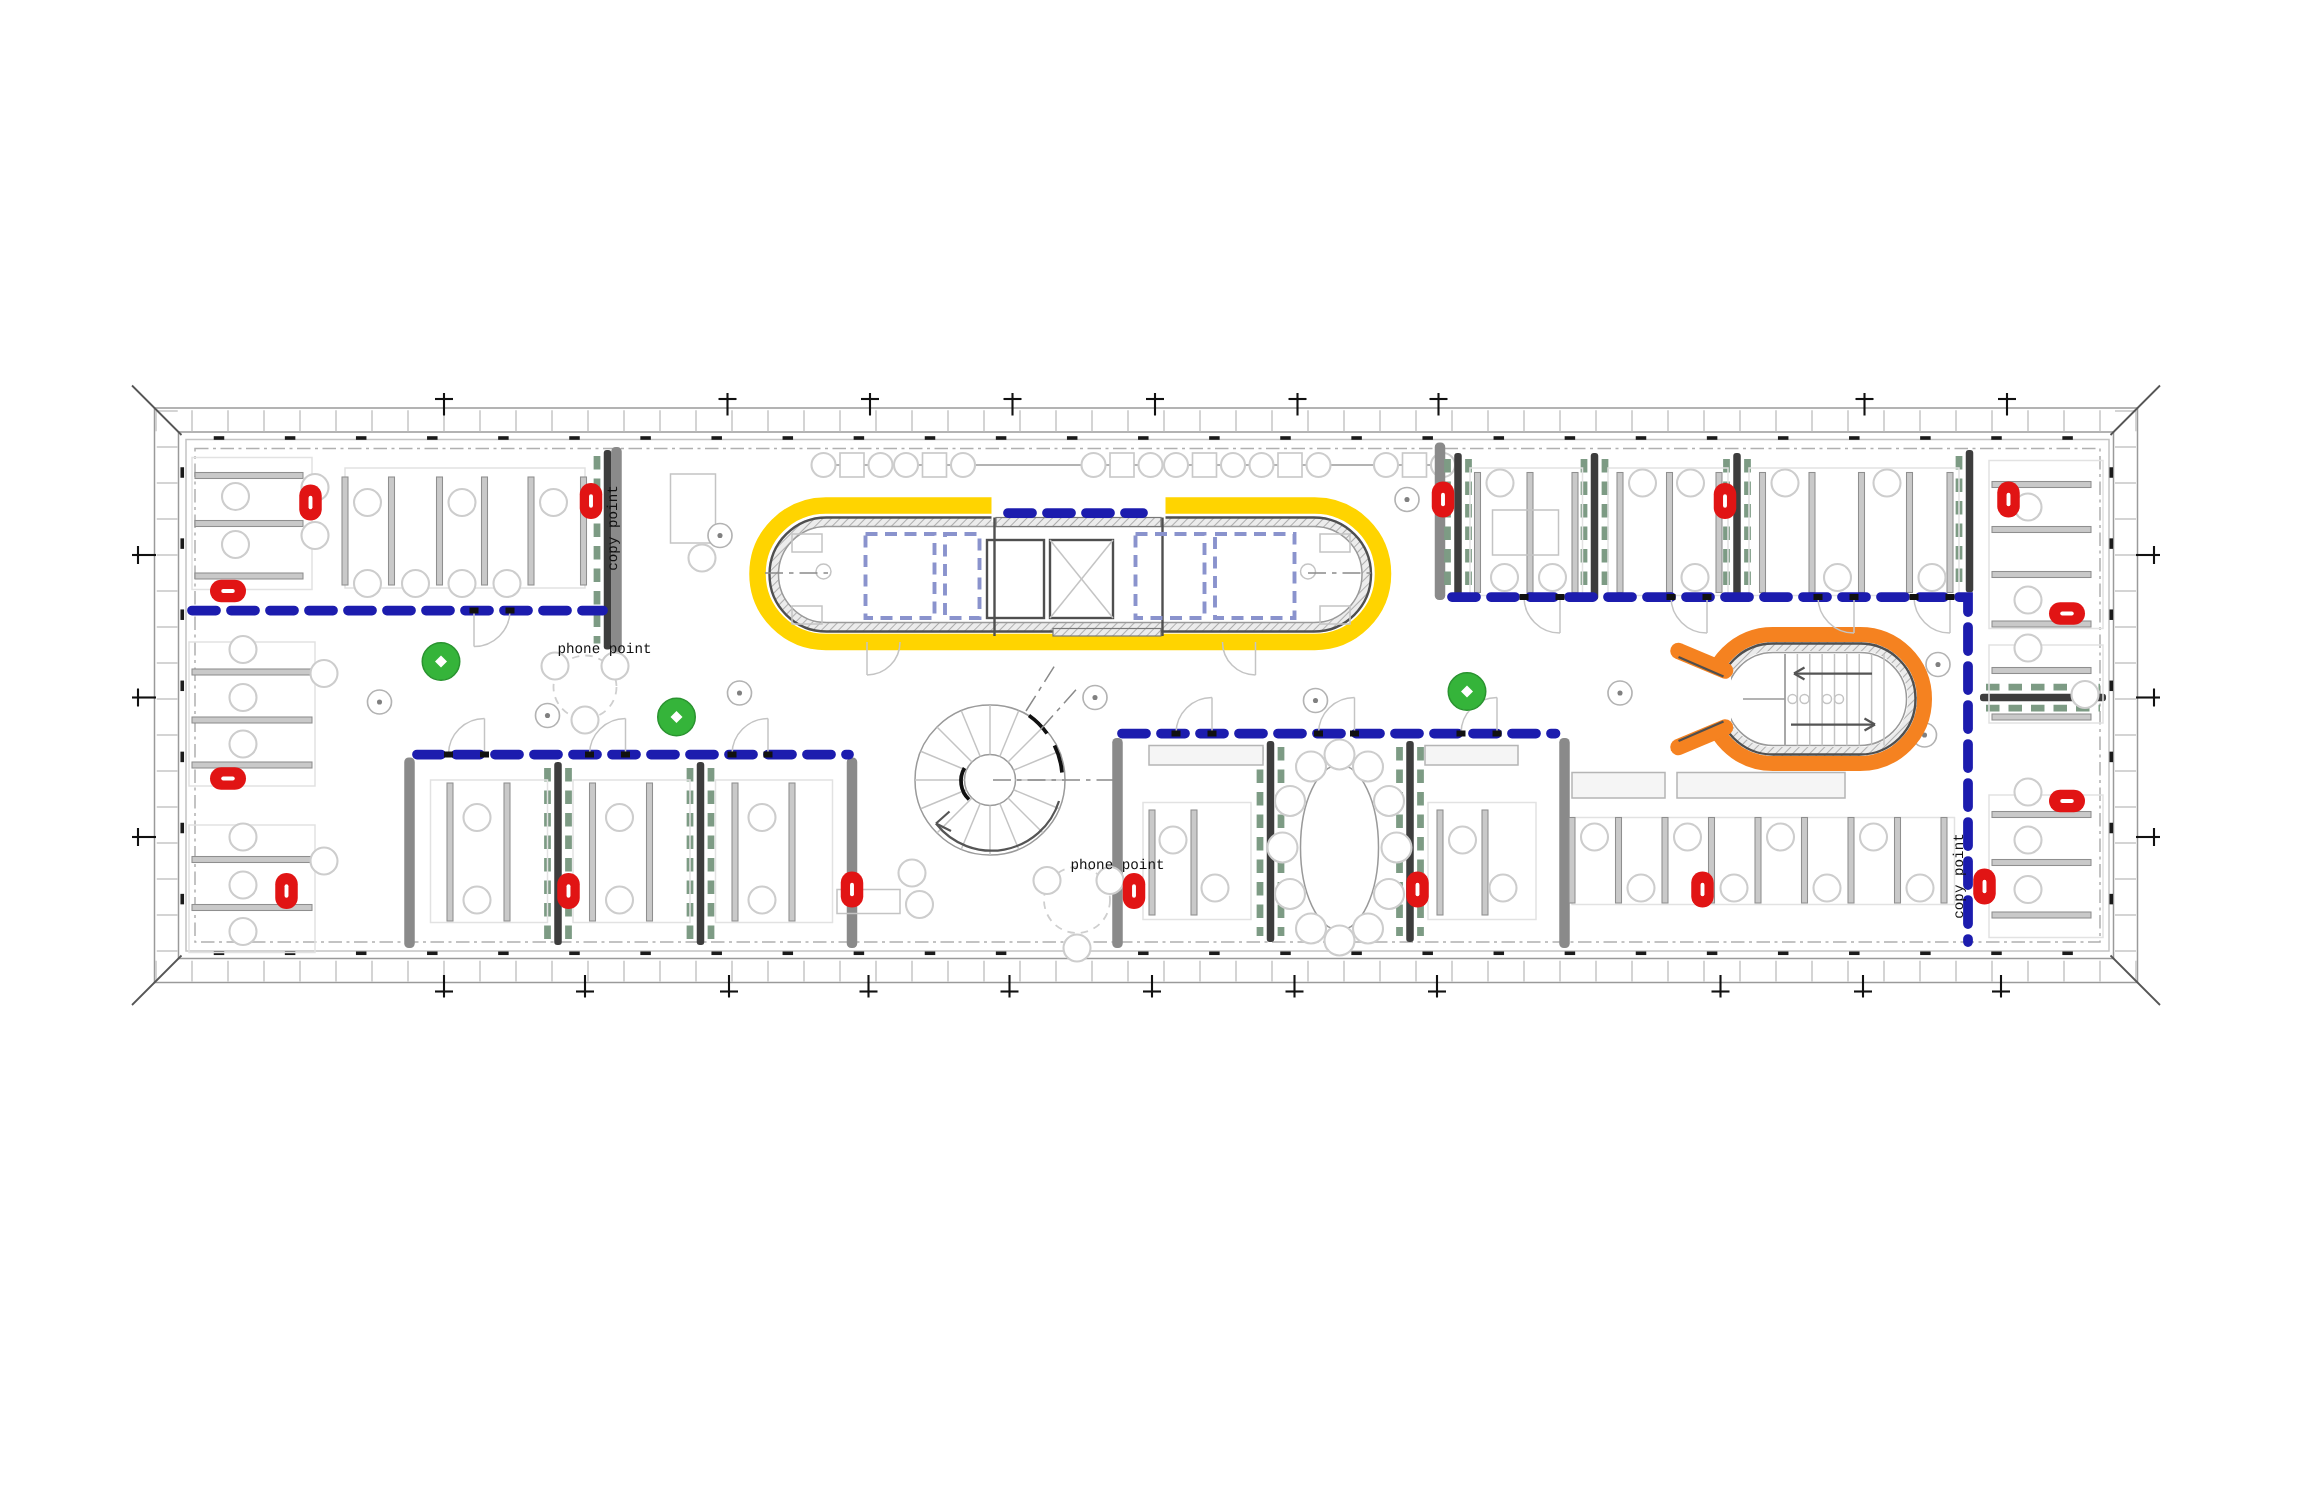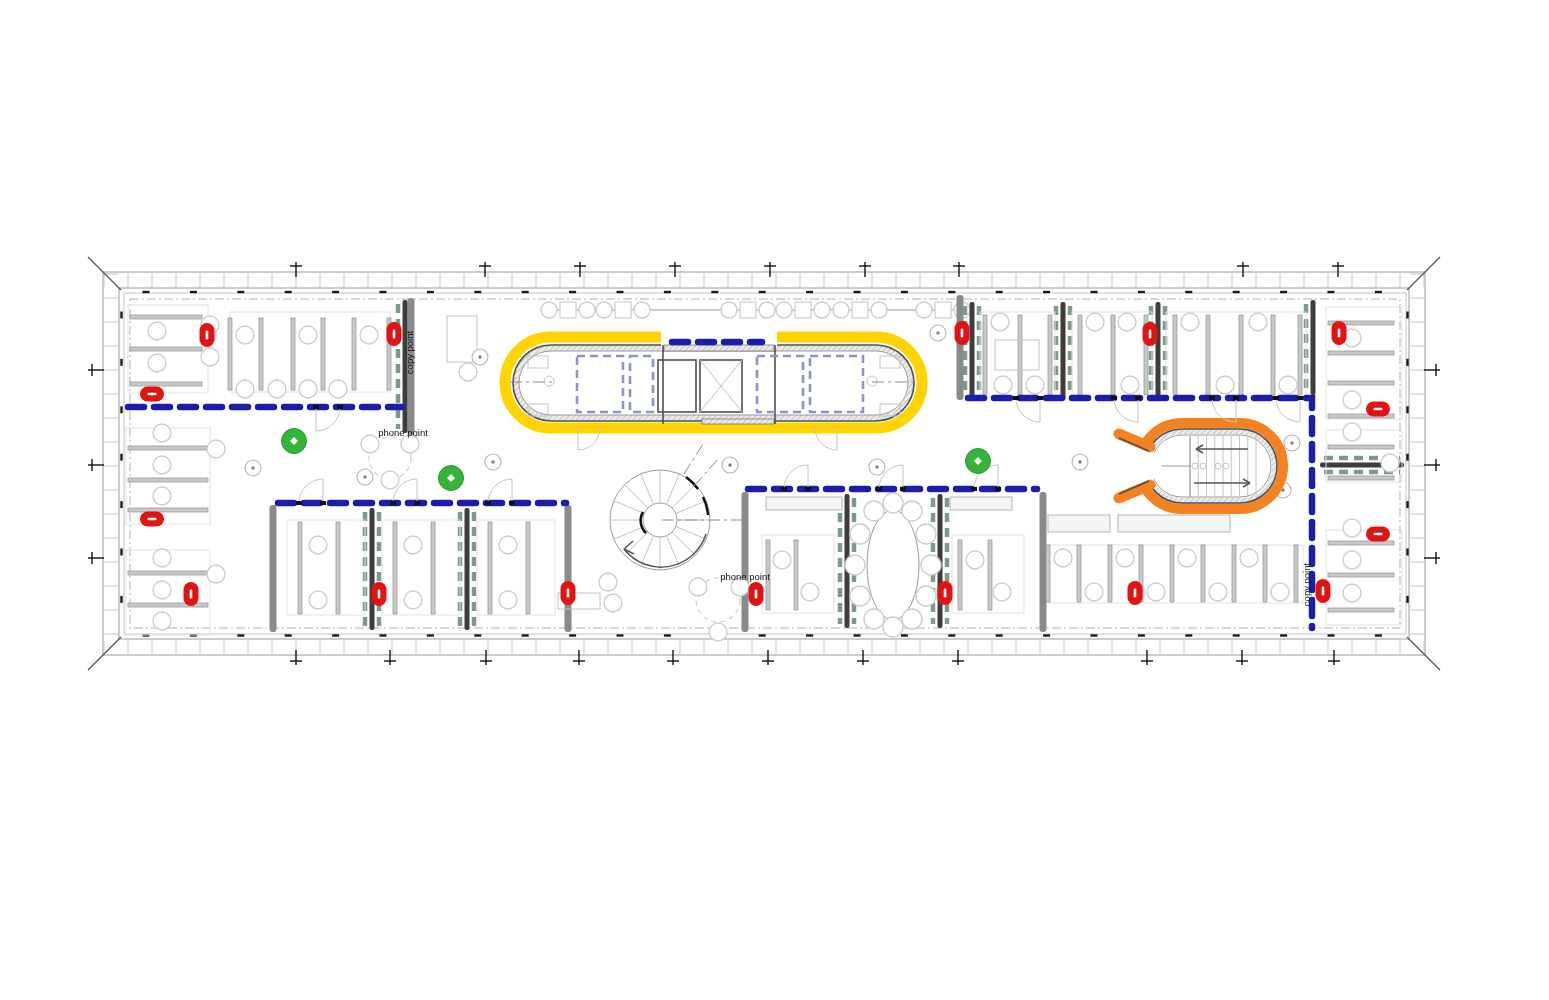--- a/index.html
+++ b/index.html
@@ -1,17 +1,17 @@
 <!DOCTYPE html>
 <html><head>
 <meta charset="utf-8">
 <style>
   html,body{margin:0;padding:0;background:#fff;}
   #stage{position:relative;width:1549px;height:1000px;background:#fff;overflow:hidden;
-         font-family:Liberation Sans, sans-serif;}
+         font-family:Liberation Mono, monospace;}
   svg{position:absolute;left:0;top:0;}
   
   .w1{stroke:#9a9a9a;stroke-width:1;fill:none;}
   .w2{stroke:#4f4f4f;stroke-width:1.6;fill:none;}
   .thin{stroke:#c4c4c4;stroke-width:1;fill:none;}
   .dl{stroke:#e2e2e2;stroke-width:1;fill:none;}
   .dd{stroke:#b0b0b0;stroke-width:1;fill:none;stroke-dasharray:9 3 2 3;}
   .dd2{stroke:#8a8a8a;stroke-width:1;fill:none;stroke-dasharray:12 4 3 4;}
   .cw{stroke:#555;stroke-width:1.2;fill:none;}
   .lad{stroke:#c6c6c6;stroke-width:1;}

